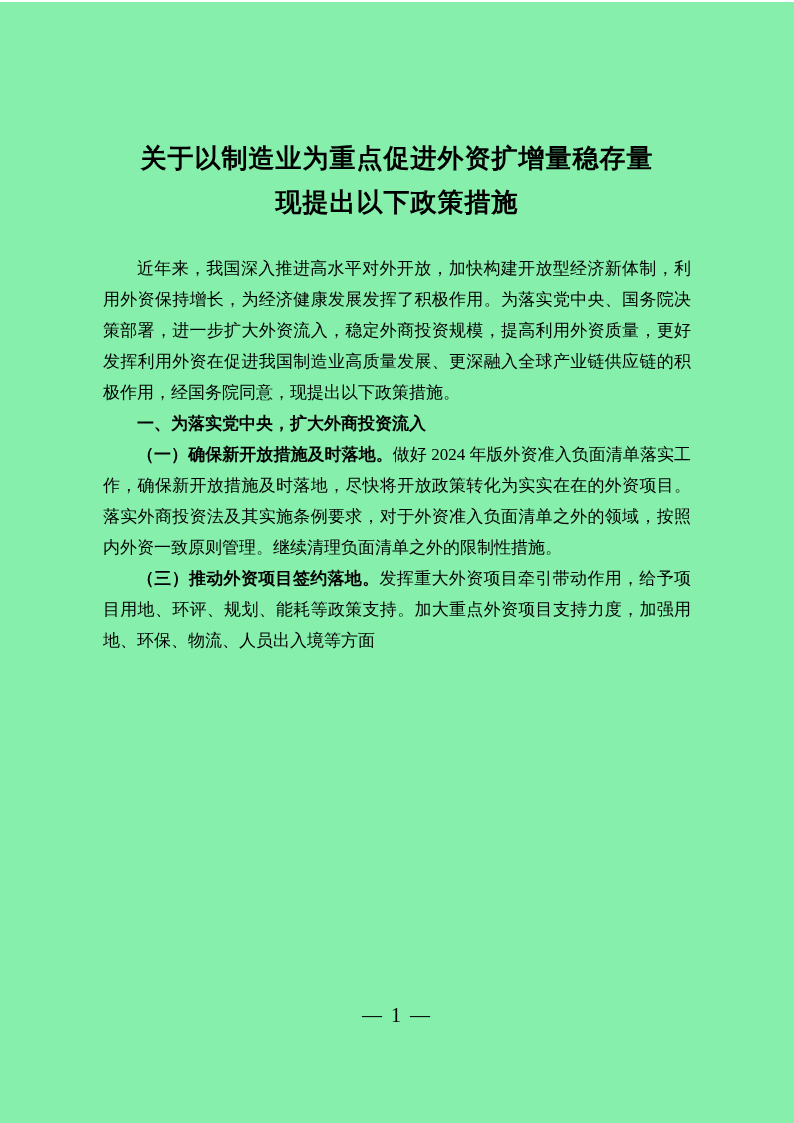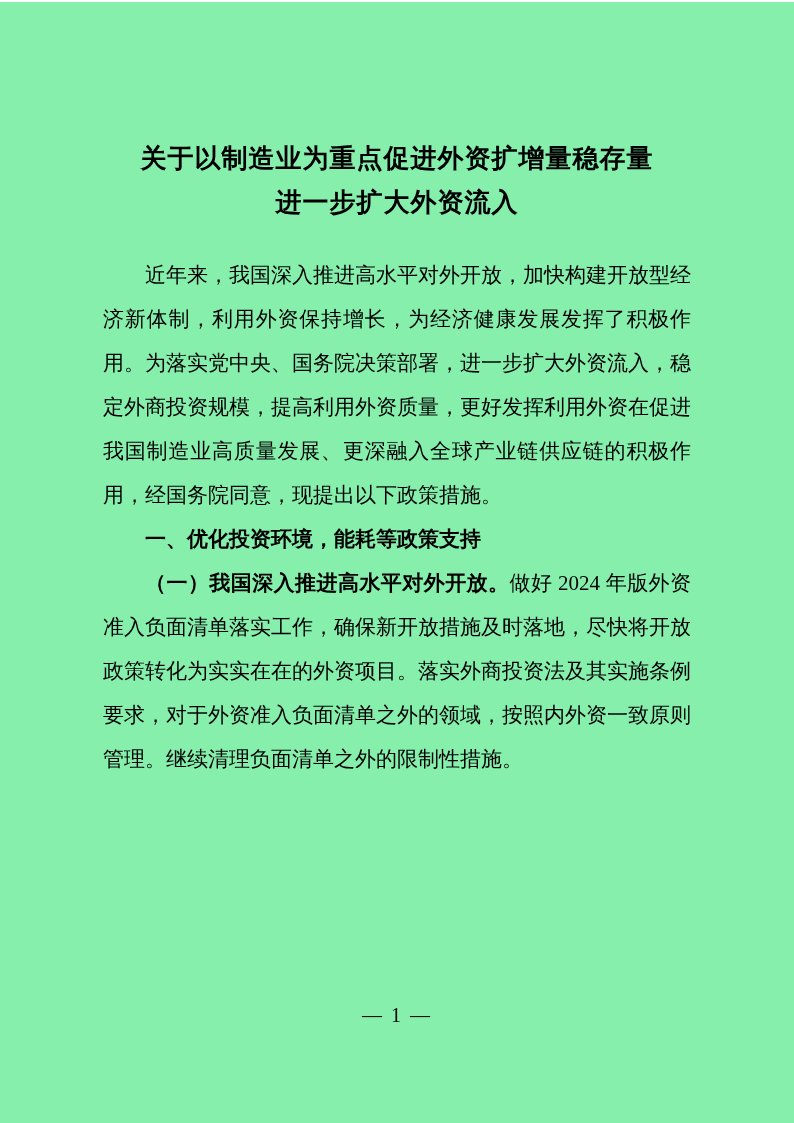--- a/index.html
+++ b/index.html
@@ -25,22 +25,22 @@
     font-size: 26px;
     line-height: 44px;
     text-align: center;
     letter-spacing: 1px;
   }
   .title-line {
     display: block;
   }
   .doc-body {
     font-family: "Liberation Serif", "DejaVu Serif", serif;
-    font-size: 21px;
-    line-height: 44px;
+    font-size: 17px;
+    line-height: 31px;
     text-align: justify;
     text-justify: inter-character;
   }
   .para {
     margin: 0;
     text-indent: 2em;
   }
   .section-heading {
     font-family: "Liberation Sans", "DejaVu Sans", sans-serif;
     font-weight: bold;
@@ -61,38 +61,41 @@
     letter-spacing: 2px;
   }
 </style>
 </head>
 <body>
 
 <div class="page">
 
   <h1 class="doc-title">
     <span class="title-line">关于以制造业为重点促进外资扩增量稳存量</span>
-    <span class="title-line">进一步扩大外资流入</span>
+    <span class="title-line">现提出以下政策措施</span>
   </h1>
 
   <div class="doc-body">
 
     <p class="para">
       <span>近年来，我国深入推进高水平对外开放，加快构建开放型经济新体制，利用外资保持增长，为经济健康发展发挥了积极作用。为落实党中央、国务院决策部署，进一步扩大外资流入，稳定外商投资规模，提高利用外资质量，更好发挥利用外资在促进我国制造业高质量发展、更深融入全球产业链供应链的积极作用，经国务院同意，现提出以下政策措施。</span>
     </p>
 
     <p class="para section-heading">
-      <span>一、优化投资环境，能耗等政策支持</span>
+      <span>一、为落实党中央，扩大外商投资流入</span>
     </p>
 
     <p class="para">
-      <span class="item-lead">（一）我国深入推进高水平对外开放。</span><span>做好 2024 年版外资准入负面清单落实工作，确保新开放措施及时落地，尽快将开放政策转化为实实在在的外资项目。落实外商投资法及其实施条例要求，对于外资准入负面清单之外的领域，按照内外资一致原则管理。继续清理负面清单之外的限制性措施。</span>
+      <span class="item-lead">（一）确保新开放措施及时落地。</span><span>做好 2024 年版外资准入负面清单落实工作，确保新开放措施及时落地，尽快将开放政策转化为实实在在的外资项目。落实外商投资法及其实施条例要求，对于外资准入负面清单之外的领域，按照内外资一致原则管理。继续清理负面清单之外的限制性措施。</span>
     </p>
 
 
+    <p class="para">
+      <span class="item-lead">（三）推动外资项目签约落地。</span><span>发挥重大外资项目牵引带动作用，给予项目用地、环评、规划、能耗等政策支持。加大重点外资项目支持力度，加强用地、环保、物流、人员出入境等方面</span>
+    </p>
 
   </div>
 
   <div class="page-footer">
     <span>— 1 —</span>
   </div>
 
 </div>
 
 </body></html>

